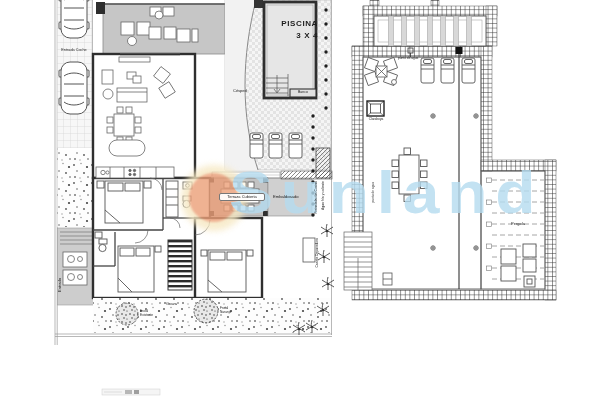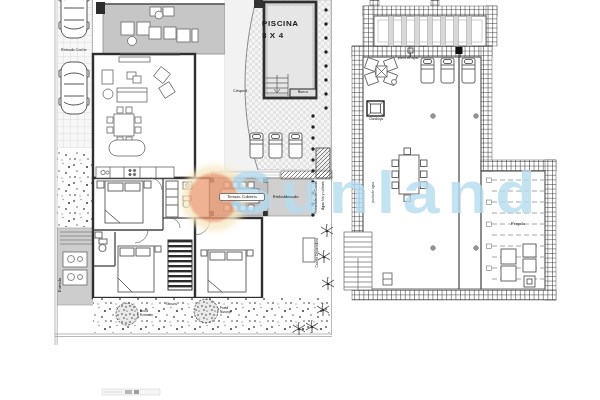--- a/index.html
+++ b/index.html
@@ -3,21 +3,21 @@
 <meta charset="utf-8">
 <style>
   html,body{margin:0;padding:0;background:#fff;}
   .canvas{position:relative;width:600px;height:400px;background:#fff;overflow:hidden;
           font-family:"Liberation Sans",sans-serif;}
   .canvas svg{position:absolute;left:0;top:0;}
   .lbl{position:absolute;font-size:4.5px;color:#222;line-height:1.15;white-space:nowrap;z-index:6;}
   .c{text-align:center;}
   .v{writing-mode:vertical-rl;transform:rotate(180deg);white-space:nowrap;}
   .box{background:rgba(255,255,255,.92);border:0.5px solid #777;border-radius:2px;padding:0.5px 1px;}
-  .pool-title{position:absolute;left:262px;top:18px;width:56px;text-align:left;z-index:6;
+  .pool-title{position:absolute;left:262px;top:18px;width:56px;text-align:right;z-index:6;
               font-weight:bold;font-size:8px;letter-spacing:.6px;color:#1d1d1d;line-height:1.5;}
   .watermark{position:absolute;inset:0;z-index:5;pointer-events:none;opacity:.8;}
   .wm-halo{position:absolute;left:181px;top:165px;width:66px;height:66px;border-radius:50%;
            background:#f6e8c2;filter:blur(3px);}
   .wm-sun{position:absolute;left:189px;top:173px;width:49px;height:49px;border-radius:50%;
           background:#ec9f78;filter:blur(1.2px);}
   .wm-text{position:absolute;left:229px;top:163px;font-size:60px;font-weight:bold;
            color:#b5dcf0;letter-spacing:7px;transform:scaleX(1.1);transform-origin:left top;line-height:1;}
 </style>
 </head>

